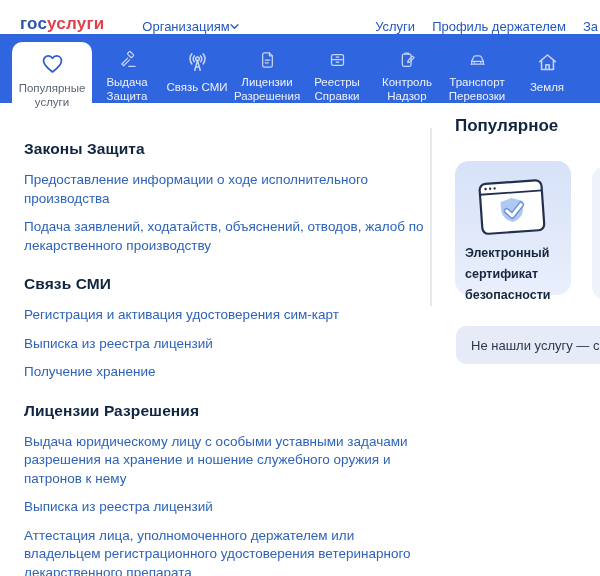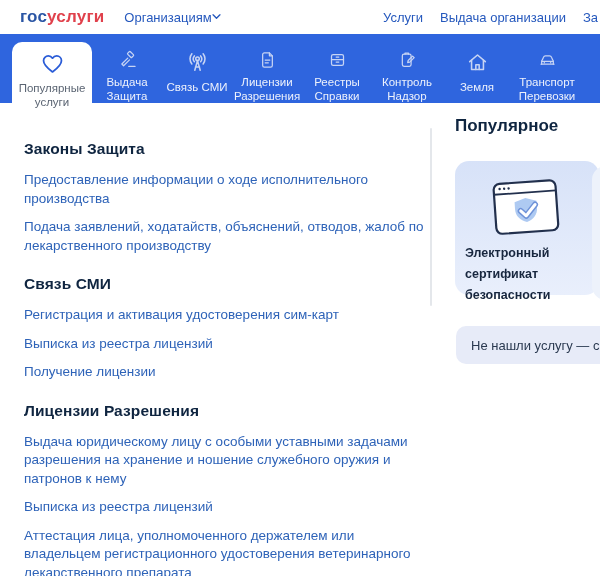--- a/index.html
+++ b/index.html
@@ -5,27 +5,27 @@
   * { margin:0; padding:0; box-sizing:border-box; }
   html,body { width:600px; height:576px; }
   body {
     position:relative; overflow:hidden; background:#fff;
     font-family:"Liberation Sans", sans-serif;
     -webkit-font-smoothing:antialiased;
   }
   
   .topbar {
     position:absolute; top:0; left:0; width:600px; height:34px;
-    background:#fff; display:flex; align-items:center;
+    background:#fff; display:flex; align-items:flex-end;
   }
   .logo { margin-left:20px; font-size:17px; font-weight:bold; letter-spacing:.2px; cursor:pointer; }
   .logo .p1 { color:#2A55A4; }
   .logo .p2 { color:#E0414C; }
   .audience {
-    margin-left:20px; font-size:13px; color:#2558BD;
+    margin-left:38px; font-size:13px; color:#2558BD;
     display:flex; align-items:center; cursor:pointer;
   }
   .chev { width:9px; height:6px; }
   .top-links {
     margin-left:auto; display:flex; gap:17px; align-items:center;
     font-size:13px; color:#2558BD; padding-right:2px; white-space:nowrap;
   }
   .top-links span { cursor:pointer; }
   
   .catnav {
@@ -62,21 +62,21 @@
     text-decoration:none; margin-bottom:10px; cursor:pointer;
   }
   .scrollline {
     position:absolute; left:430px; top:128px; width:2px; height:178px;
     background:#E4E7EB; border-radius:2px;
   }
   
   .popular { position:absolute; left:455px; top:116px; width:200px; }
   .popular h2 { font-size:17px; font-weight:bold; color:#0F2540; margin-bottom:25px; }
   .pop-card {
-    width:144px; height:134px; border-radius:14px;
+    width:116px; height:134px; border-radius:14px;
     background:linear-gradient(180deg,#D7E2F8 0%, #E9EFFC 100%);
     padding:8px 10px 10px 10px; cursor:pointer;
   }
   .pop-card .pic { display:flex; justify-content:center; margin:10px 0 6px 0; }
   .pop-card .pic svg { transform:rotate(-4deg); }
   .pop-card .cap {
     font-size:12.5px; font-weight:bold; line-height:21px; color:#17263E;
   }
   .pop-card-sliver {
     position:absolute; left:137px; top:50px; width:30px; height:134px;
@@ -96,21 +96,21 @@
     <span class="p1">гос</span><span class="p2">услуги</span>
   </div>
   <div class="audience">
     <span>Организациям</span>
     <svg class="chev" viewBox="0 0 10 7">
         <path d="M1 1l4 4 4-4" fill="none" stroke="#2558BD" stroke-width="1.6" stroke-linecap="round" stroke-linejoin="round"></path>
       </svg>
   </div>
   <div class="top-links">
     <span>Услуги</span>
-    <span>Выдача организации</span>
+    <span>Профиль держателем</span>
     <span>За</span>
   </div>
 </div>
 
 <div class="catnav">
 
   <div class="tab active">
     <svg viewBox="0 0 24 24">
         <path d="M12 20.1C6.8 16.3 3.4 13.1 3.4 9.4c0-2.6 2-4.7 4.6-4.7 1.6 0 3.1.9 4 2.2.9-1.3 2.4-2.2 4-2.2 2.6 0 4.6 2.1 4.6 4.7 0 3.7-3.4 6.9-8.6 10.7z" fill="none" stroke="currentColor" stroke-width="1.7" stroke-linejoin="round"></path>
       </svg>
@@ -171,68 +171,68 @@
 
   <div class="tab">
     <svg viewBox="0 0 24 24" fill="none" stroke="currentColor" stroke-width="1.5" stroke-linecap="round" stroke-linejoin="round">
         <rect x="5.8" y="5" width="10.5" height="14.5" rx="2"></rect>
         <path d="M9 5V3.6h4.2V5"></path>
         <path d="M12.8 12.6l5.3-5.3 1.9 1.9-5.3 5.3-2.5.6z"></path>
       </svg>
     <div class="lbl">
         <div>Контроль</div>
         <div>Надзор</div>
-      </div>
-  </div>
-
-  <div class="tab">
-    <svg viewBox="0 0 24 24" fill="none" stroke="currentColor" stroke-width="1.5" stroke-linecap="round" stroke-linejoin="round">
-        <path d="M4.5 11.2L12 4.8l7.5 6.4"></path>
-        <path d="M6.3 9.8v9h11.4v-9"></path>
-        <path d="M10.4 18.8v-4.6h3.2v4.6"></path>
-      </svg>
-    <div class="lbl">
-        <div>Земля</div>
-        <div></div>
       </div>
   </div>
 
   <div class="tab">
     <svg viewBox="0 0 24 24" fill="none" stroke="currentColor" stroke-width="1.5" stroke-linecap="round" stroke-linejoin="round">
         <path d="M5 17v-3.3c0-.8.3-1.6.9-2.1l1.3-3A2.5 2.5 0 0 1 9.5 7h5c1 0 1.9.6 2.3 1.6l1.3 3c.6.5.9 1.3.9 2.1V17"></path>
         <path d="M5 13.6h14"></path>
         <circle cx="8.2" cy="15.3" r="0.9" fill="currentColor" stroke="none"></circle>
         <circle cx="15.8" cy="15.3" r="0.9" fill="currentColor" stroke="none"></circle>
         <path d="M4.2 17h15.6"></path>
       </svg>
     <div class="lbl">
         <div>Транспорт</div>
         <div>Перевозки</div>
       </div>
   </div>
 
+  <div class="tab">
+    <svg viewBox="0 0 24 24" fill="none" stroke="currentColor" stroke-width="1.5" stroke-linecap="round" stroke-linejoin="round">
+        <path d="M4.5 11.2L12 4.8l7.5 6.4"></path>
+        <path d="M6.3 9.8v9h11.4v-9"></path>
+        <path d="M10.4 18.8v-4.6h3.2v4.6"></path>
+      </svg>
+    <div class="lbl">
+        <div>Земля</div>
+        <div></div>
+      </div>
+  </div>
+
   <div class="tab cut">
     
     
   </div>
 </div>
 
 <div class="services">
 
   <div class="section">
     <h3>Законы Защита</h3>
     <a class="svc-link">Предоставление информации о ходе исполнительного производства</a>
     <a class="svc-link">Подача заявлений, ходатайств, объяснений, отводов, жалоб по лекарственного производству</a>
   </div>
 
   <div class="section">
     <h3>Связь СМИ</h3>
     <a class="svc-link">Регистрация и активация удостоверения сим-карт</a>
     <a class="svc-link">Выписка из реестра лицензий</a>
-    <a class="svc-link">Получение лицензии</a>
+    <a class="svc-link">Получение хранение</a>
   </div>
 
   <div class="section">
     <h3>Лицензии Разрешения</h3>
     <a class="svc-link">Выдача юридическому лицу с особыми уставными задачами разрешения на хранение и ношение служебного оружия и патронов к нему</a>
     <a class="svc-link">Выписка из реестра лицензий</a>
     <a class="svc-link">Аттестация лица, уполномоченного держателем или владельцем регистрационного удостоверения ветеринарного лекарственного препарата</a>
   </div>
 
 </div>

